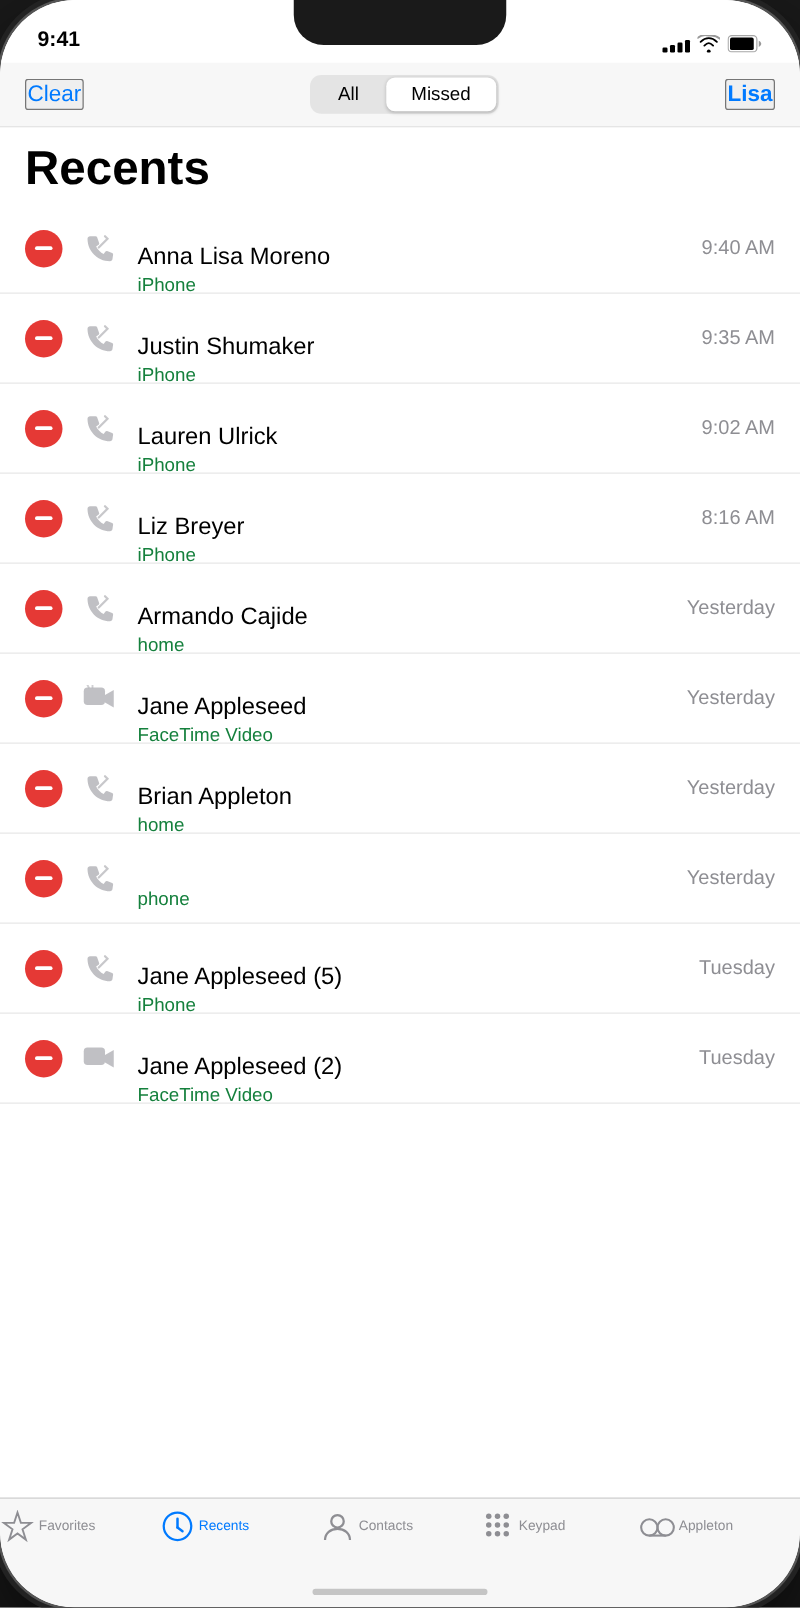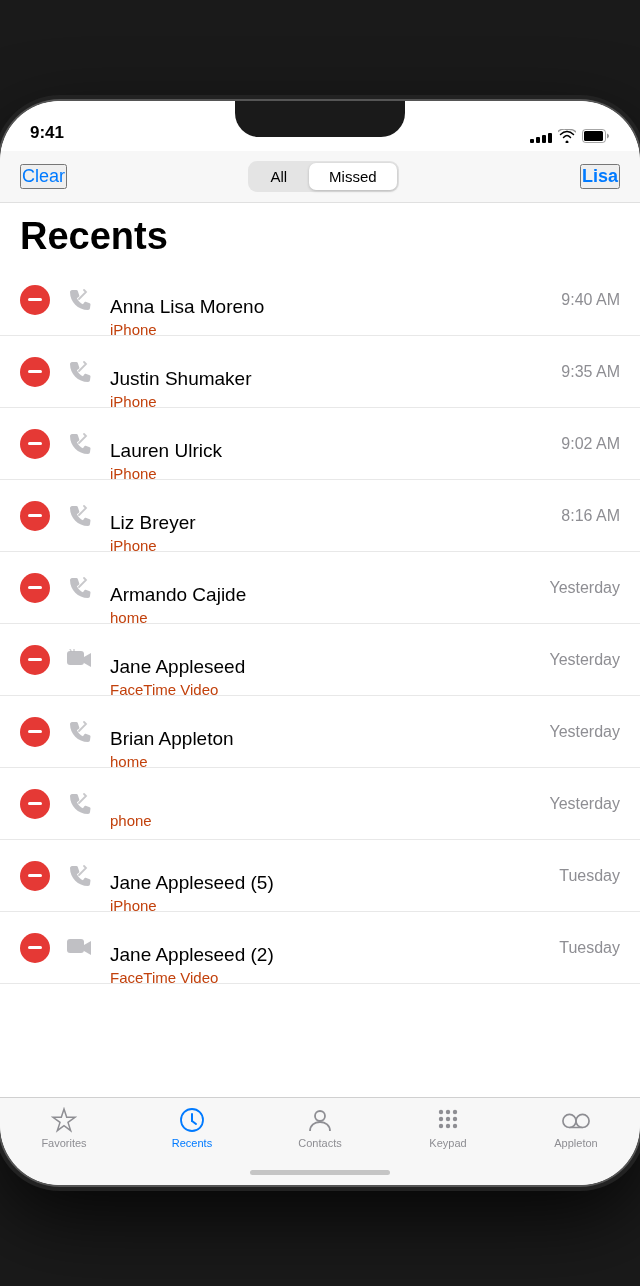--- a/index.html
+++ b/index.html
@@ -9,21 +9,21 @@
       background: #1a1a1a;
       display: flex;
       justify-content: center;
       align-items: center;
       min-height: 100vh;
       font-family: -apple-system, 'SF Pro Display', 'Helvetica Neue', Arial, sans-serif;
     }
 
     .phone-frame {
       width: 640px;
-      height: 1084px;
+      height: 1286px;
       background: #2a2a2a;
       border-radius: 60px;
       position: relative;
       box-shadow: 
         0 0 0 2px #555,
         0 0 0 6px #222,
         0 30px 80px rgba(0,0,0,0.8);
       overflow: hidden;
     }
 
@@ -211,21 +211,21 @@
 
     .call-name {
       font-size: 19px;
       font-weight: 400;
       color: #000;
       line-height: 1.3;
     }
 
     .call-type {
       font-size: 15px;
-      color: #c2410c;
+      color: #15803d;
       line-height: 1.3;
     }
 
     .call-time {
       font-size: 16px;
       color: #8e8e93;
       flex-shrink: 0;
     }
 
     
@@ -235,21 +235,21 @@
       border-top: 1px solid #d0d0d0;
       display: flex;
       align-items: flex-start;
       padding-top: 8px;
       flex-shrink: 0;
     }
 
     .tab-item {
       flex: 1;
       display: flex;
-      flex-direction: column;
+      flex-direction: row;
       align-items: center;
       gap: 3px;
       cursor: pointer;
     }
 
     .tab-icon {
       width: 28px;
       height: 28px;
       display: flex;
       align-items: center;

